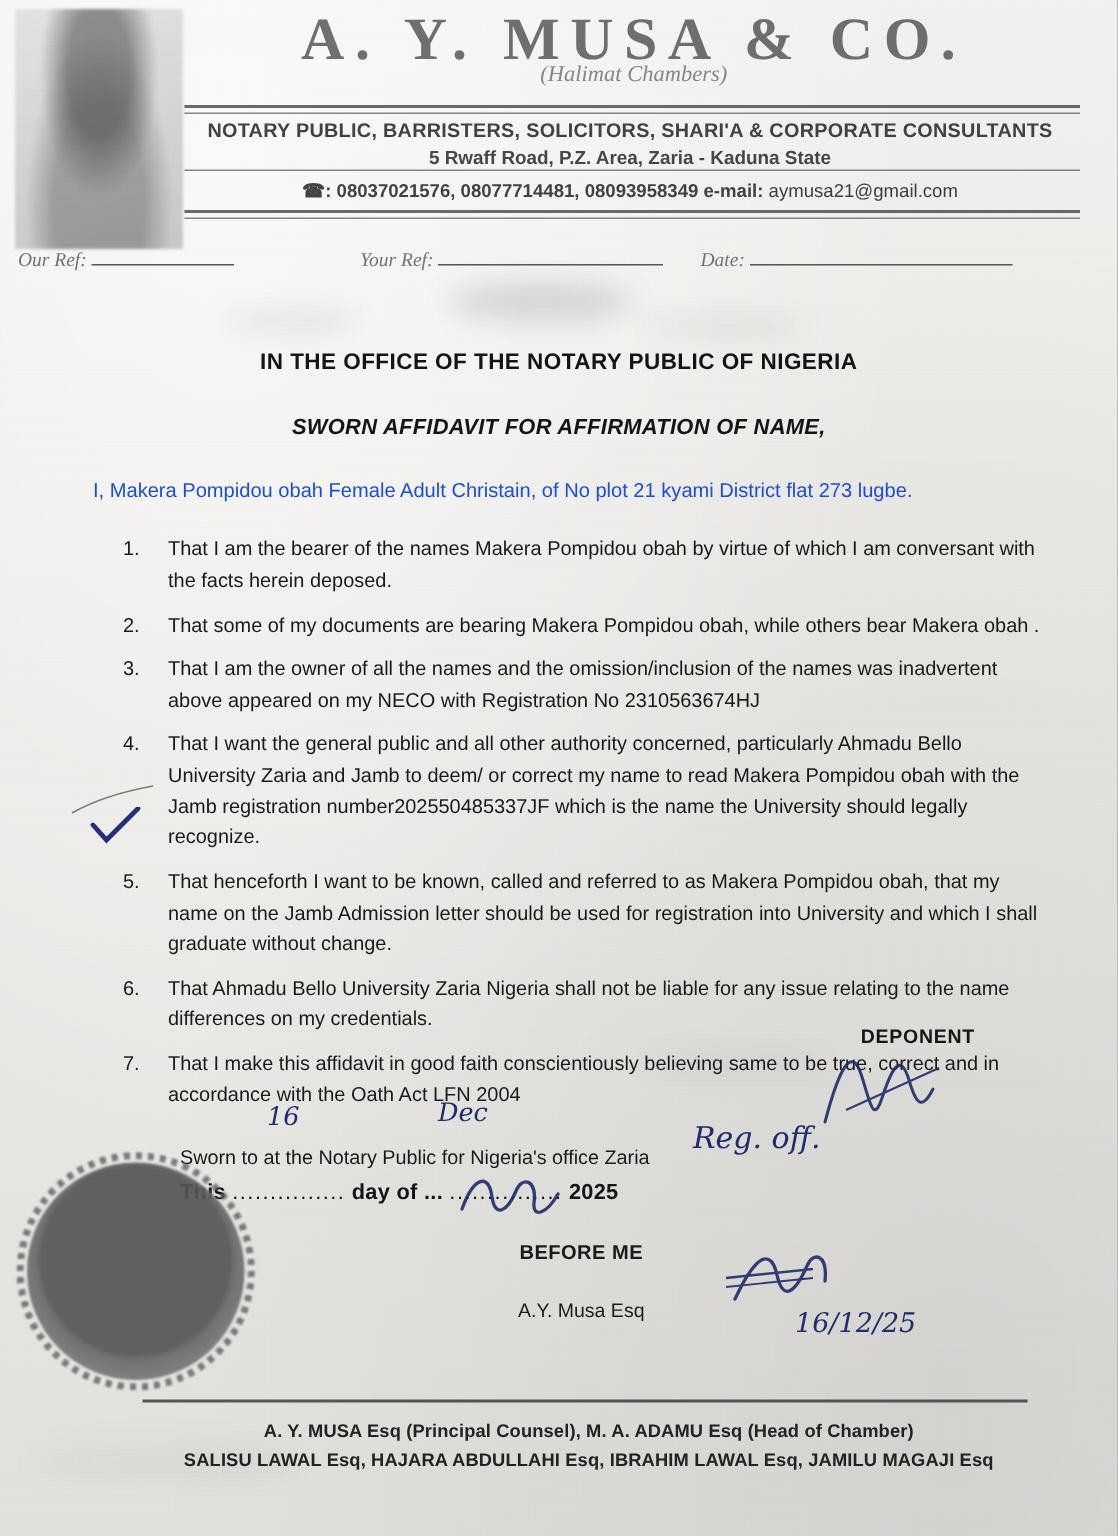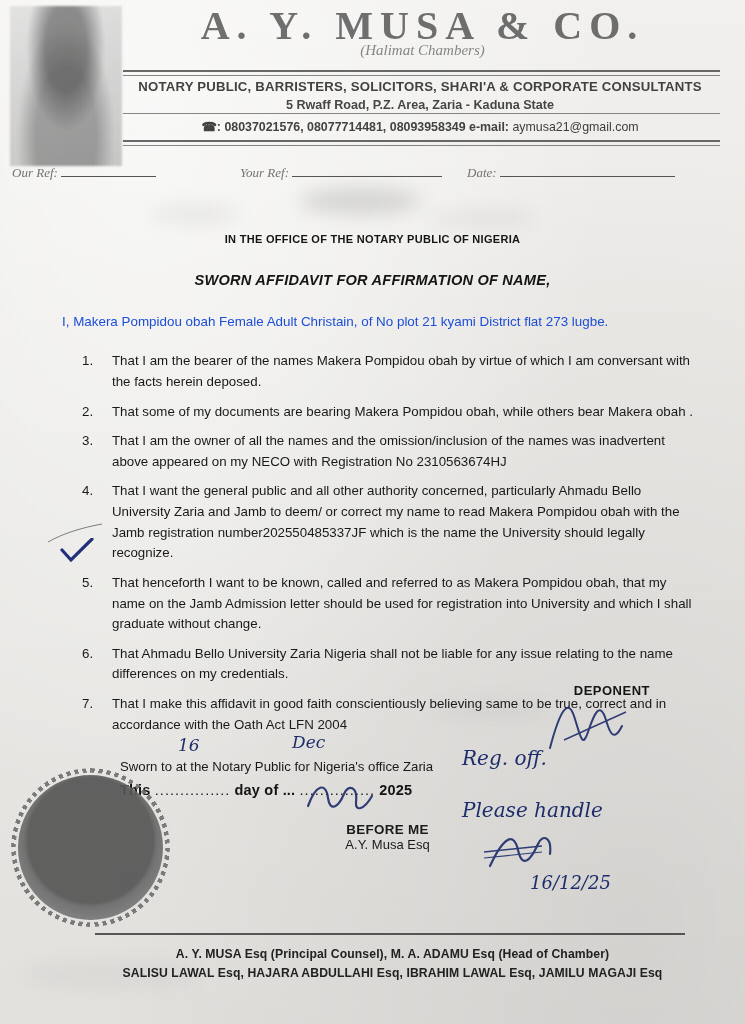--- a/index.html
+++ b/index.html
@@ -145,21 +145,21 @@
 
   
   .body-area {
     position: absolute;
     left: 0; right: 0;
     top: 215px;
     bottom: 0;
   }
   .title1 {
     text-align: center;
-    font-size: 11px;
+    font-size: 15px;
     font-weight: bold;
     letter-spacing: 0.3px;
     color: #151515;
     margin: 18px 0 0 0;
   }
   .title2 {
     text-align: center;
     font-size: 14.6px;
     font-weight: bold;
     letter-spacing: 0.2px;
@@ -225,20 +225,21 @@
     margin-top: 24px;
     text-align: center;
     padding-left: 30px;
   }
   .before-me {
     font-size: 13.4px;
     font-weight: bold;
     letter-spacing: 0.3px;
   }
   .notary-name {
+    margin-top: 24px;
     font-size: 13px;
   }
   .notary-public {
     margin-top: 18px;
     font-size: 13px;
   }
 
   
   .ink {
     position: absolute;
@@ -404,21 +405,20 @@
   </svg>
 
   <svg class="scribble" style="left:300px;top:778px;width:90px;height:40px;" viewBox="0 0 90 40">
     <path d="M8 28 C16 6, 26 4, 28 20 C30 34, 38 30, 44 16 C48 6, 58 8, 56 24 C55 34, 64 32, 72 18" stroke="#1e2d6b" stroke-width="2.2" fill="none" stroke-linecap="round"></path>
   </svg>
 
   <div class="ink" style="left:178px;top:735px;font-size:17px;">16</div>
   <div class="ink" style="left:292px;top:732px;font-size:17px;">Dec</div>
 
   <div class="ink" style="left:462px;top:746px;font-size:20px;">Reg. off.</div>
-  <div class="ink" style="left:462px;top:798px;font-size:20px;">Please handle</div>
   <div class="ink" style="left:530px;top:872px;font-size:18px;font-style:italic;">16/12/25</div>
 
   <svg class="scribble" style="left:480px;top:826px;width:110px;height:60px;" viewBox="0 0 110 60">
     <path d="M10 40 C24 10, 34 6, 38 24 C42 42, 50 36, 58 18 C62 8, 72 10, 70 28" stroke="#1e2d6b" stroke-width="2.2" fill="none" stroke-linecap="round"></path>
     <path d="M4 26 L62 20" stroke="#1e2d6b" stroke-width="1.6" fill="none"></path>
     <path d="M4 32 L62 26" stroke="#1e2d6b" stroke-width="1.2" fill="none"></path>
   </svg>
 
   <svg class="scribble" style="left:46px;top:520px;width:60px;height:30px;" viewBox="0 0 60 30">
     <path d="M2 22 C16 14, 34 8, 56 4" stroke="#3a3a3a" stroke-width="1" fill="none" opacity="0.7"></path>

